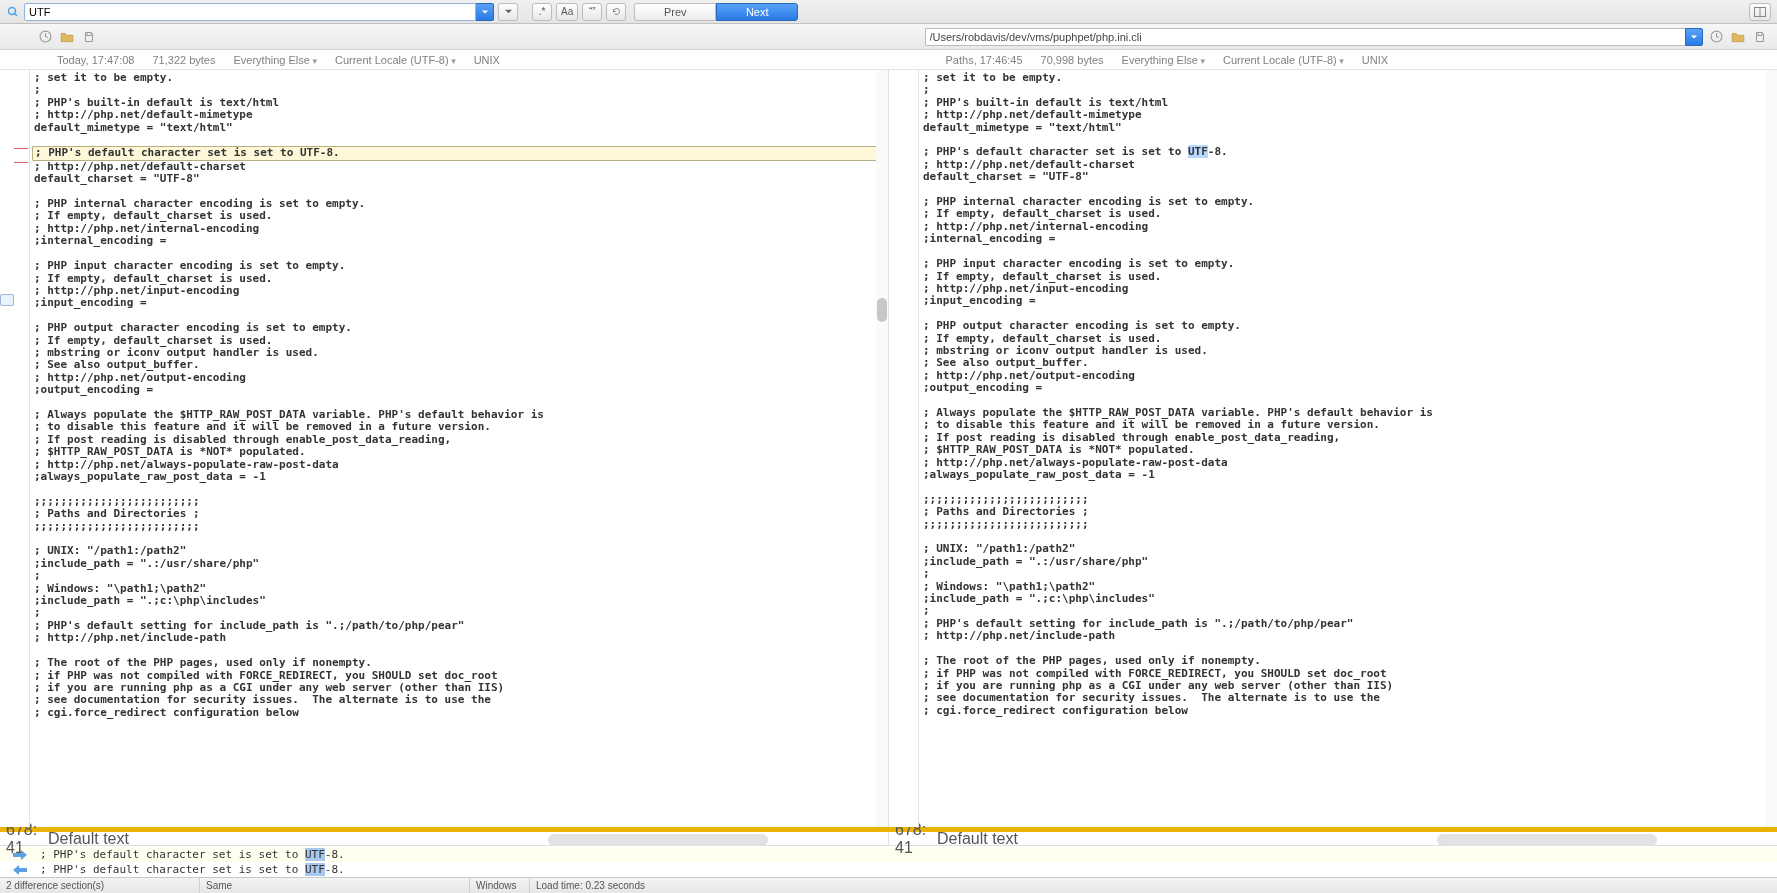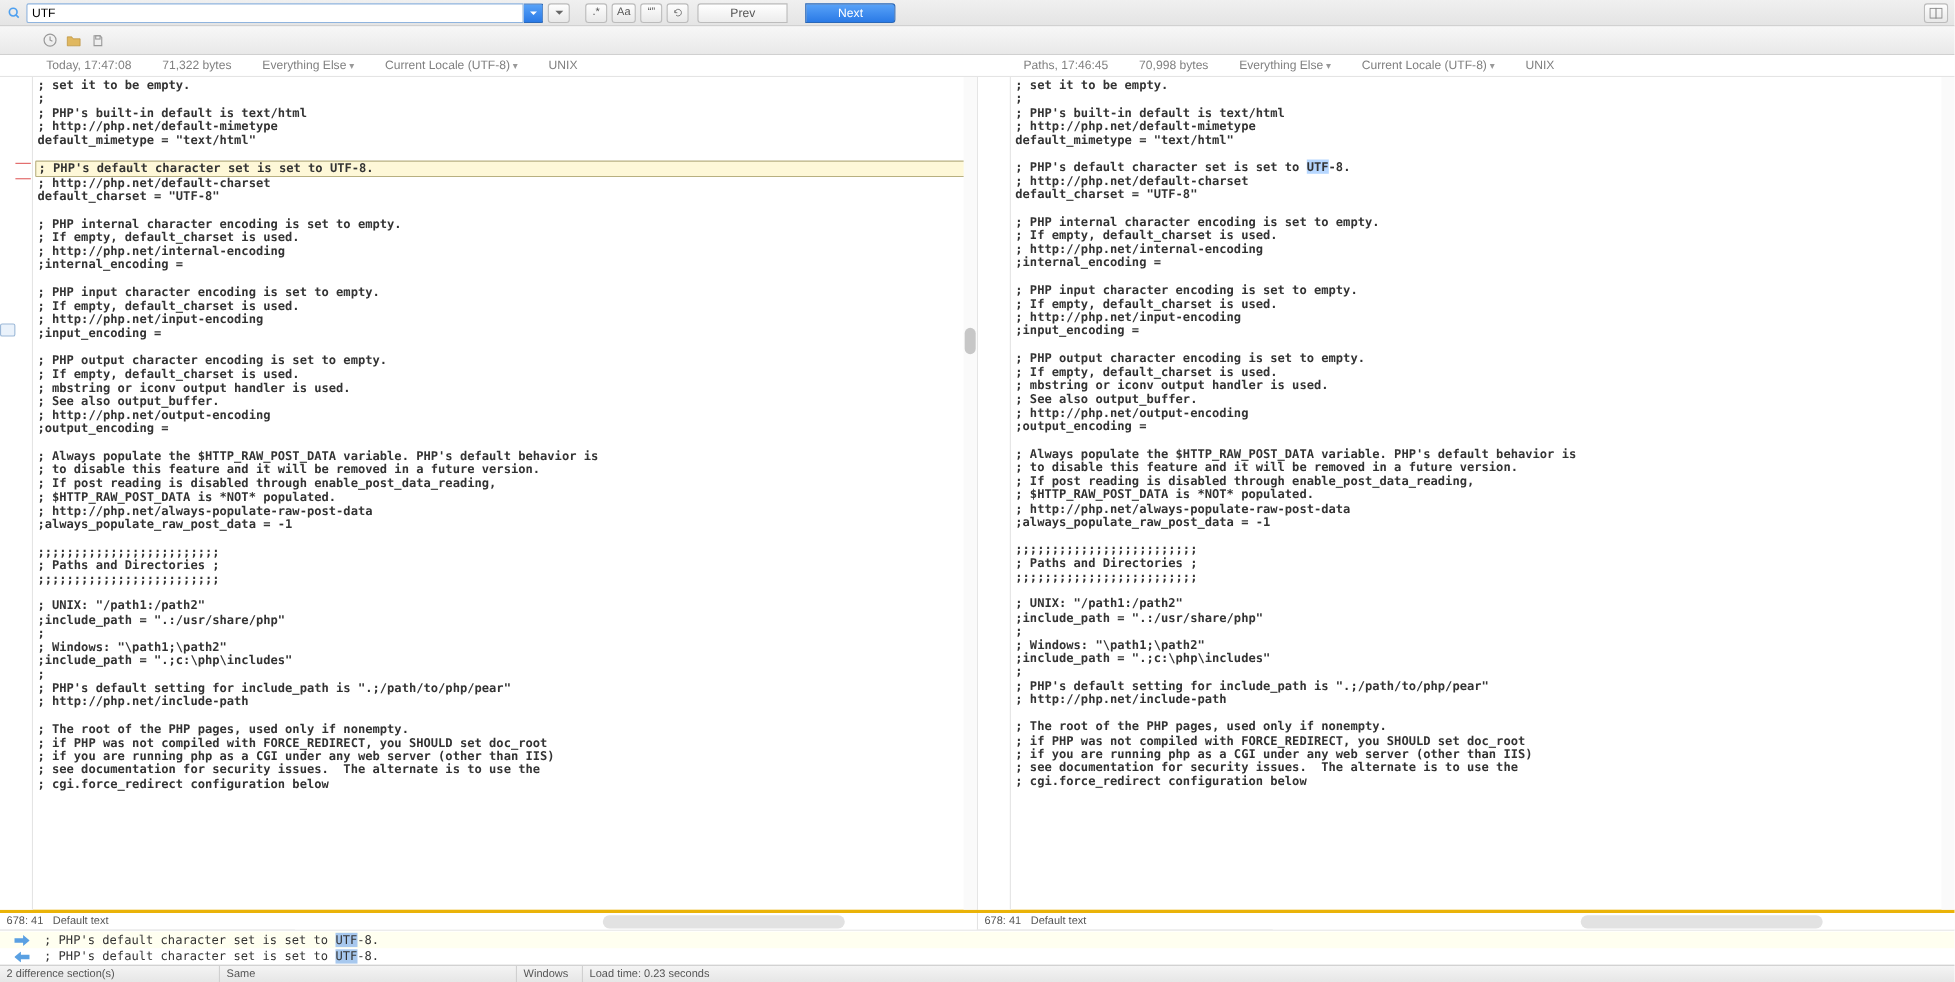--- a/index.html
+++ b/index.html
@@ -10,51 +10,51 @@
 .search-icon { width: 14px; height: 14px; display: flex; align-items: center; justify-content: center; color: #888; }
 .search-field-wrap { position: relative; height: 18px; width: 470px; display: flex; }
 .search-field { flex: 1; height: 18px; border: 1px solid #8fb4de; border-radius: 2px 0 0 2px; padding: 0 4px; font-size: 11px; background: #fff; }
 .search-dd { width: 18px; height: 18px; background: linear-gradient(#58a2f8,#2a7ae6); border: 1px solid #2a68b8; border-left: none; border-radius: 0 2px 2px 0; display: flex; align-items: center; justify-content: center; }
 .search-dd svg { fill: #fff; }
 .mini-btn { height: 18px; min-width: 20px; padding: 0 4px; background: linear-gradient(#fefefe,#e8e8e8); border: 1px solid #bcbcbc; border-radius: 3px; font-size: 10px; display: flex; align-items: center; justify-content: center; color: #555; cursor: pointer; }
 .mini-btn svg { width: 9px; height: 9px; }
 .prev-next-wrap { display: flex; margin-left: 4px; }
 .pn-btn { width: 82px; height: 18px; font-size: 11px; display: flex; align-items: center; justify-content: center; border: 1px solid #bcbcbc; cursor: pointer; }
 .pn-prev { background: linear-gradient(#fff,#ececec); border-radius: 3px 0 0 3px; color: #555; }
-.pn-next { background: linear-gradient(#58a2f8,#2a7ae6); color: #fff; border-color: #2a68b8; border-radius: 0 3px 3px 0; margin-left: 16px; }
+.pn-next { background: linear-gradient(#58a2f8,#2a7ae6); color: #fff; border-color: #2a68b8; border-radius: 0 3px 3px 0; }
 .spacer { flex: 1; }
 .right-mini { height: 18px; width: 22px; background: linear-gradient(#fefefe,#e8e8e8); border: 1px solid #bcbcbc; border-radius: 3px; display: flex; align-items: center; justify-content: center; }
 
 
 .paths-row { height: 26px; background: linear-gradient(#f7f7f7,#e9e9e9); border-bottom: 1px solid #d0d0d0; display: flex; align-items: center; }
 .pane-addr { flex: 1; display: flex; align-items: center; padding: 0 8px 0 36px; gap: 4px; }
 .addr-field-wrap { flex: 1; display: flex; height: 18px; }
 .addr-field { flex: 1; border: 1px solid #bcbcbc; border-right: none; border-radius: 2px 0 0 2px; font-size: 11px; padding: 0 4px; background: #fff; color: #444; }
 .addr-dd { width: 18px; height: 18px; background: linear-gradient(#58a2f8,#2a7ae6); border: 1px solid #2a68b8; border-radius: 0 2px 2px 0; display: flex; align-items: center; justify-content: center; }
 .icon-slot { width: 18px; height: 18px; display: flex; align-items: center; justify-content: center; color: #8a8a8a; }
 
 
 .info-row { height: 20px; background: #fff; border-bottom: 1px solid #e4e4e4; display: flex; font-size: 11px; }
-.pane-info { flex: 1; display: flex; align-items: center; padding-left: 42px; gap: 28px; color: #808080; }
+.pane-info { flex: 1; display: flex; align-items: center; padding-left: 57px; gap: 18px; color: #808080; }
 .pane-info .dd::after { content: " \25BE"; font-size: 9px; color: #999; }
 
 
 .editor-region { display: flex; height: calc(893px - 24px - 26px - 20px - 18px - 32px - 16px); }
 .pane { flex: 1; display: flex; position: relative; border-right: 1px solid #e0e0e0; font-weight: bold; }
 .gutter-outer { width: 30px; background: #fff; position: relative; border-right: 1px solid #e4e4e4; }
 .diff-mark { position: absolute; left: 14px; width: 14px; height: 1px; background: #e06060; }
 .diff-mark.m1 { top: 78px; }
 .diff-mark.m2 { top: 92px; }
 .fold-mark { position: absolute; left: 0; top: 224px; width: 14px; height: 12px; border: 1px solid #9cb8d8; background: #eaf2fb; border-radius: 2px; }
 .code-wrap { flex: 1; overflow: hidden; position: relative; font-family: Menlo, Consolas, monospace; font-size: 11px; line-height: 12.4px; white-space: pre; padding: 2px 4px; color: #333; }
 .hl { background: #fef8d8; border: 1px solid #b8b080; border-radius: 1px; display: block; margin: 0 -2px; padding: 0 2px; }
 .hl-utf { background: #b7d7ff; }
 .vscroll { position: absolute; right: 0; top: 0; width: 12px; height: 100%; background: #fafafa; }
 .vthumb { position: absolute; right: 1px; width: 10px; height: 24px; background: #c7c7c7; border-radius: 5px; top: 228px; }
-.hscroll-row { height: 18px; background: #fff; border-top: 3px solid #eab308; display: flex; font-size: 10px; }
+.hscroll-row { height: 18px; background: #fff; border-top: 5px solid #eab308; display: flex; font-size: 16px; }
 .hscroll-info { width: 48px; padding-left: 6px; color: #555; display: flex; align-items: center; }
 .hscroll-default { flex: 0 0 220px; display: flex; align-items: center; color: #555; }
 .hscroll-track { flex: 1; position: relative; background: #fff; }
 .hthumb { position: absolute; left: 280px; top: 2px; height: 12px; width: 220px; background: #e2e2e2; border-radius: 6px; }
 .hscroll-pane-sep { width: 1px; background: #e0e0e0; }
 
 
 .diff-results { height: 32px; background: #fff; border-top: 1px solid #e0e0e0; font-family: Menlo, Consolas, monospace; font-size: 11px; line-height: 15px; padding: 1px 0; overflow: hidden; }
 .diff-line { display: flex; align-items: center; height: 15px; }
 .diff-arrow { width: 40px; display: flex; align-items: center; justify-content: center; }
@@ -127,20 +127,47 @@
           <path d="M2 4h7l2 3h11v11H2z"></path>
         </svg>
       </div>
     <div class="icon-slot">
         <svg width="12" height="12" viewBox="0 0 24 24" fill="none" stroke="#999" stroke-width="2">
           <path d="M5 3h11l3 3v15H5z"></path>
           <rect x="8" y="3" width="8" height="6"></rect>
         </svg>
       </div>
   </div>
+  <div class="pane-addr">
+    <div class="addr-field-wrap">
+      <input class="addr-field" value="/Users/robdavis/dev/vms/puphpet/php.ini.cli" style="">
+      <div class="addr-dd">
+          <svg width="8" height="8" viewBox="0 0 10 10" fill="#fff">
+            <path d="M1 3 L5 7 L9 3 Z"></path>
+          </svg>
+        </div>
+    </div>
+    <div class="icon-slot">
+        <svg width="13" height="13" viewBox="0 0 24 24" fill="none" stroke="#999" stroke-width="2">
+          <circle cx="12" cy="12" r="10"></circle>
+          <path d="M12 6v6l4 2"></path>
+        </svg>
+      </div>
+    <div class="icon-slot">
+        <svg width="14" height="12" viewBox="0 0 24 20" fill="#e0b860" stroke="#b58a30" stroke-width="1">
+          <path d="M2 4h7l2 3h11v11H2z"></path>
+        </svg>
+      </div>
+    <div class="icon-slot">
+        <svg width="12" height="12" viewBox="0 0 24 24" fill="none" stroke="#999" stroke-width="2">
+          <path d="M5 3h11l3 3v15H5z"></path>
+          <rect x="8" y="3" width="8" height="6"></rect>
+        </svg>
+      </div>
+  </div>
 </div>
 
 <div class="info-row">
   <div class="pane-info">
     <span>Today, 17:47:08</span>
     <span>71,322 bytes</span>
     <span class="dd">Everything Else</span>
     <span class="dd">Current Locale (UTF-8)</span>
     <span>UNIX</span>
   </div>

